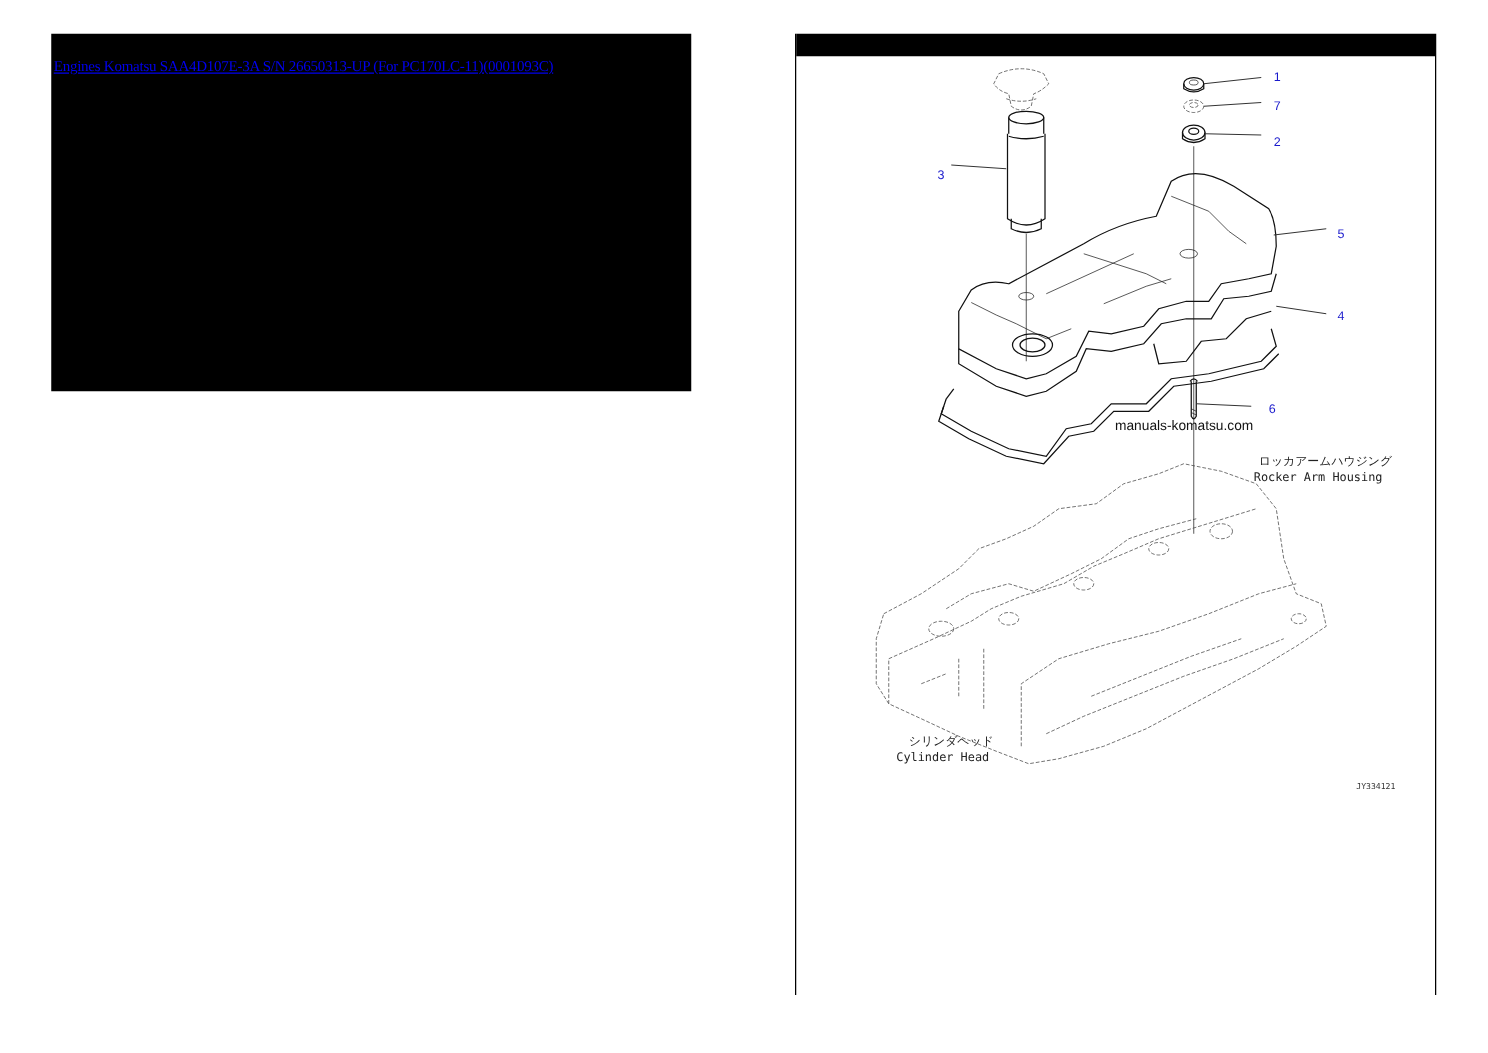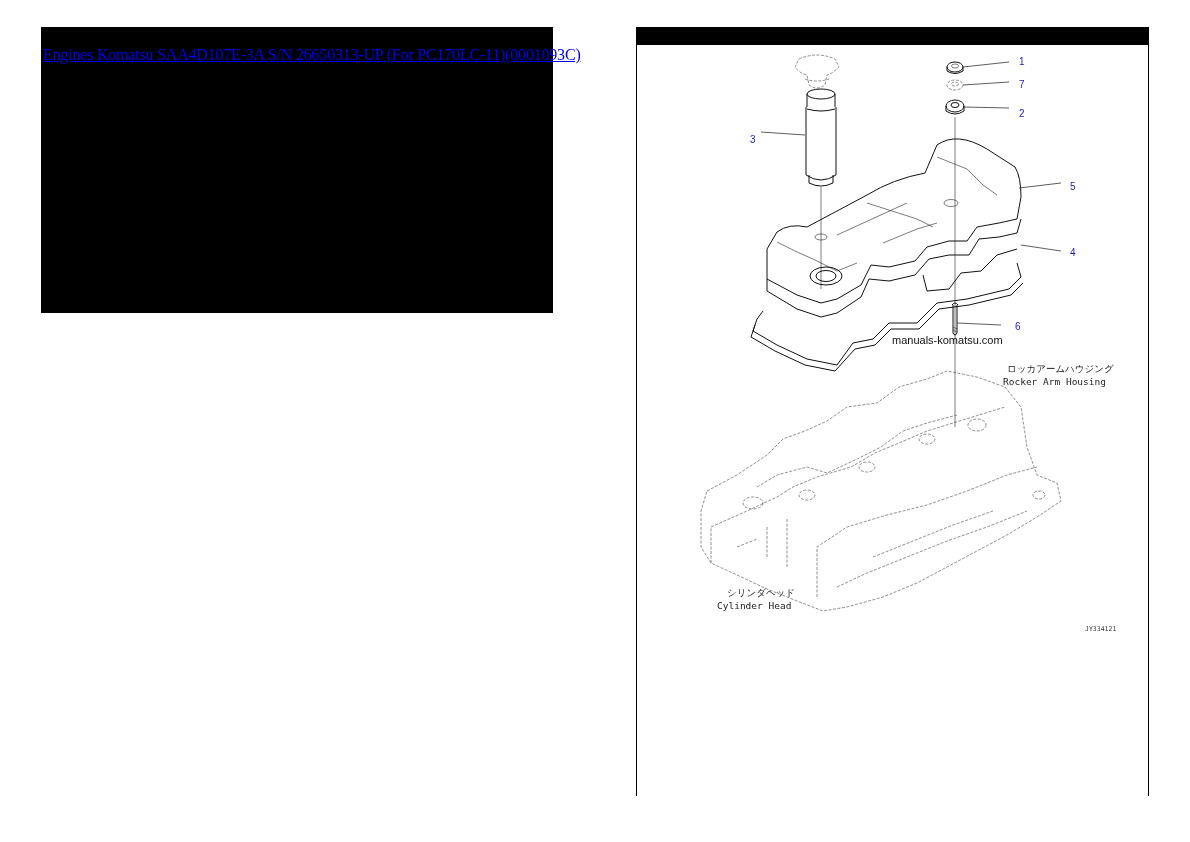--- a/index.html
+++ b/index.html
@@ -1,18 +1,18 @@
 <!DOCTYPE html>
 <html><head>
 <meta charset="utf-8">
 <style>
   html, body { margin: 0; padding: 0; background: #ffffff; }
   body { width: 1190px; height: 842px; position: relative; overflow: hidden; font-family: "Liberation Serif", serif; }
   .left-box { position: absolute; left: 41px; top: 27px; width: 512px; height: 286px; background: #000000; }
-  .title-link { position: absolute; left: 2px; top: 19px; font-family: "Liberation Serif", serif; font-size: 16px; color: #0000ee; text-decoration: underline; white-space: nowrap; letter-spacing: -0.2px; cursor: pointer; }
+  .title-link { position: absolute; left: 2px; top: 19px; font-family: "Liberation Serif", serif; font-size: 12px; color: #0000ee; text-decoration: underline; white-space: nowrap; letter-spacing: -0.2px; cursor: pointer; }
   .right-panel { position: absolute; left: 636px; top: 27px; width: 511px; height: 769px; border-left: 1px solid #000; border-right: 1.5px solid #000; }
   .panel-header { position: absolute; left: 0; top: 0; width: 100%; height: 18px; background: #000000; }
   .diagram { position: absolute; left: 0; top: 0; width: 511px; height: 769px; }
   .callout { font-family: "Liberation Sans", sans-serif; font-size: 10px; fill: #1a1acc; }
   .label-mono { font-family: "DejaVu Sans Mono", monospace; font-size: 9.5px; fill: #222; }
   .watermark { font-family: "Liberation Sans", sans-serif; font-size: 11px; fill: #111; }
   .figno { font-family: "DejaVu Sans Mono", monospace; font-size: 6.5px; fill: #333; }
   .ln { stroke: #111; fill: none; stroke-width: 1; }
   .thin { stroke: #222; fill: none; stroke-width: 0.6; }
   .dash { stroke: #444; fill: none; stroke-width: 0.6; stroke-dasharray: 3 1.5; }

